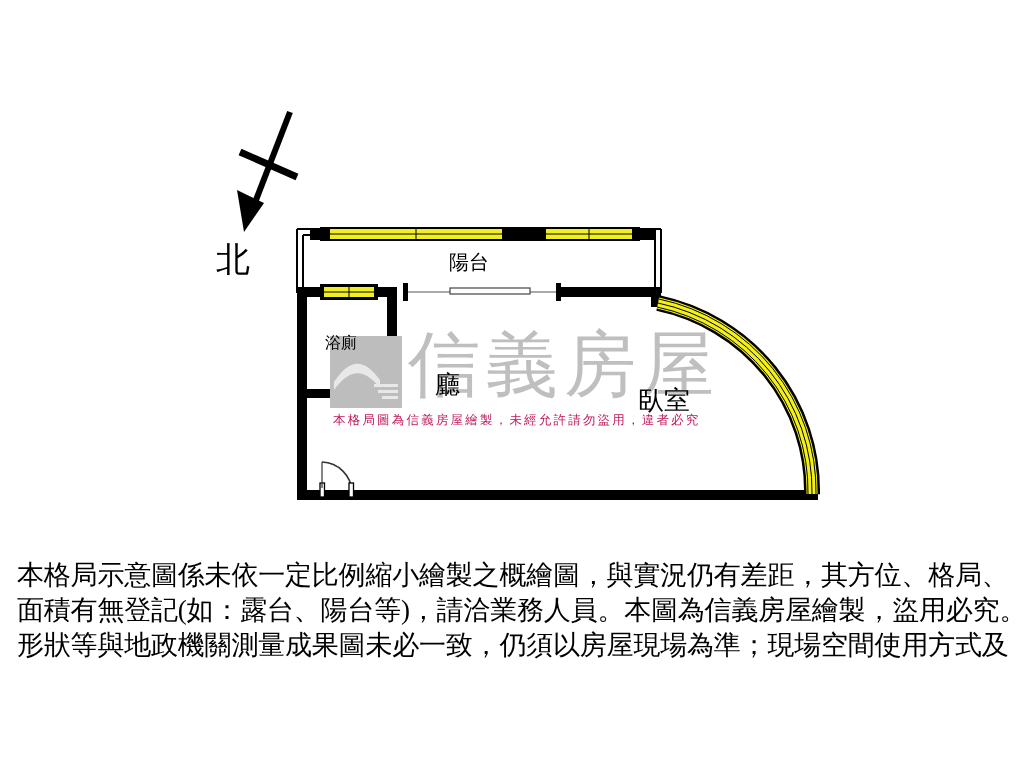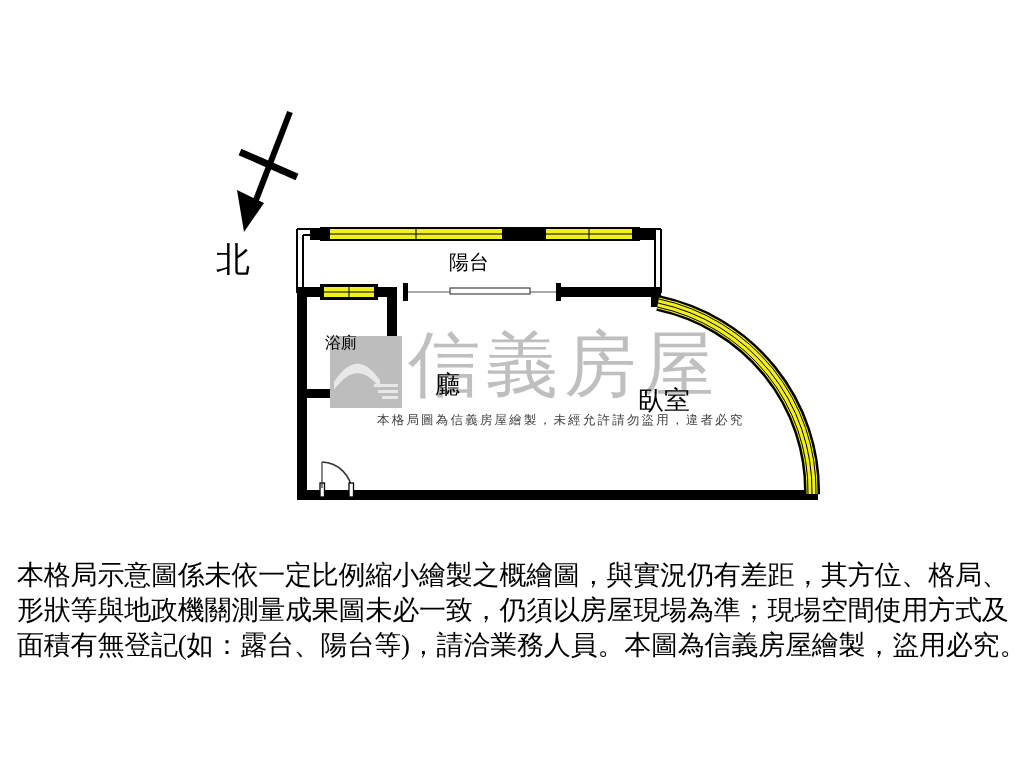--- a/index.html
+++ b/index.html
@@ -35,21 +35,22 @@
     text-align: left;
     font-family: "Liberation Serif", "DejaVu Serif", serif;
     font-size: 27px;
     line-height: 35px;
     letter-spacing: -0.2px;
     color: #000000;
     white-space: nowrap;
   }
   .disclaimer-line {
     display: block;
-    padding-left: 17px;
+    padding-left: 1px;
+    margin-left: 16px;
   }
   .room-label {
     position: absolute;
     font-family: "Liberation Serif", "DejaVu Serif", serif;
     color: #000000;
     white-space: nowrap;
   }
   .label-balcony {
     left: 449px;
     top: 249px;
@@ -77,24 +78,23 @@
     font-size: 34px;
     font-family: "Liberation Serif", "DejaVu Serif", serif;
     color: #000000;
   }
   .watermark-text {
     position: absolute;
     left: 333px;
     top: 412px;
     font-size: 12.5px;
     letter-spacing: 2.2px;
-    color: #404040;
+    color: #be185d;
     font-family: "Liberation Sans", "DejaVu Sans", sans-serif;
     white-space: nowrap;
-    margin-left: 44px;
   }
   .watermark-brand {
     position: absolute;
     left: 408px;
     top: 328px;
     font-size: 72px;
     font-weight: normal;
     letter-spacing: 6px;
     color: #bfbfbf;
     font-family: "Liberation Sans", "DejaVu Sans", sans-serif;
@@ -233,15 +233,15 @@
   <div class="room-label label-bath">浴廁</div>
   <div class="room-label label-living">廳</div>
   <div class="room-label label-bedroom">臥室</div>
 
   <div class="north-label">北</div>
 
 </div>
 
 <div class="disclaimer">
   <span class="disclaimer-line">本格局示意圖係未依一定比例縮小繪製之概繪圖，與實況仍有差距，其方位、格局、</span>
+  <span class="disclaimer-line">面積有無登記(如：露台、陽台等)，請洽業務人員。本圖為信義房屋繪製，盜用必究。</span>
   <span class="disclaimer-line">形狀等與地政機關測量成果圖未必一致，仍須以房屋現場為準；現場空間使用方式及</span>
-  <span class="disclaimer-line">面積有無登記(如：露台、陽台等)，請洽業務人員。本圖為信義房屋繪製，盜用必究。</span>
 </div>
 
 </body></html>

